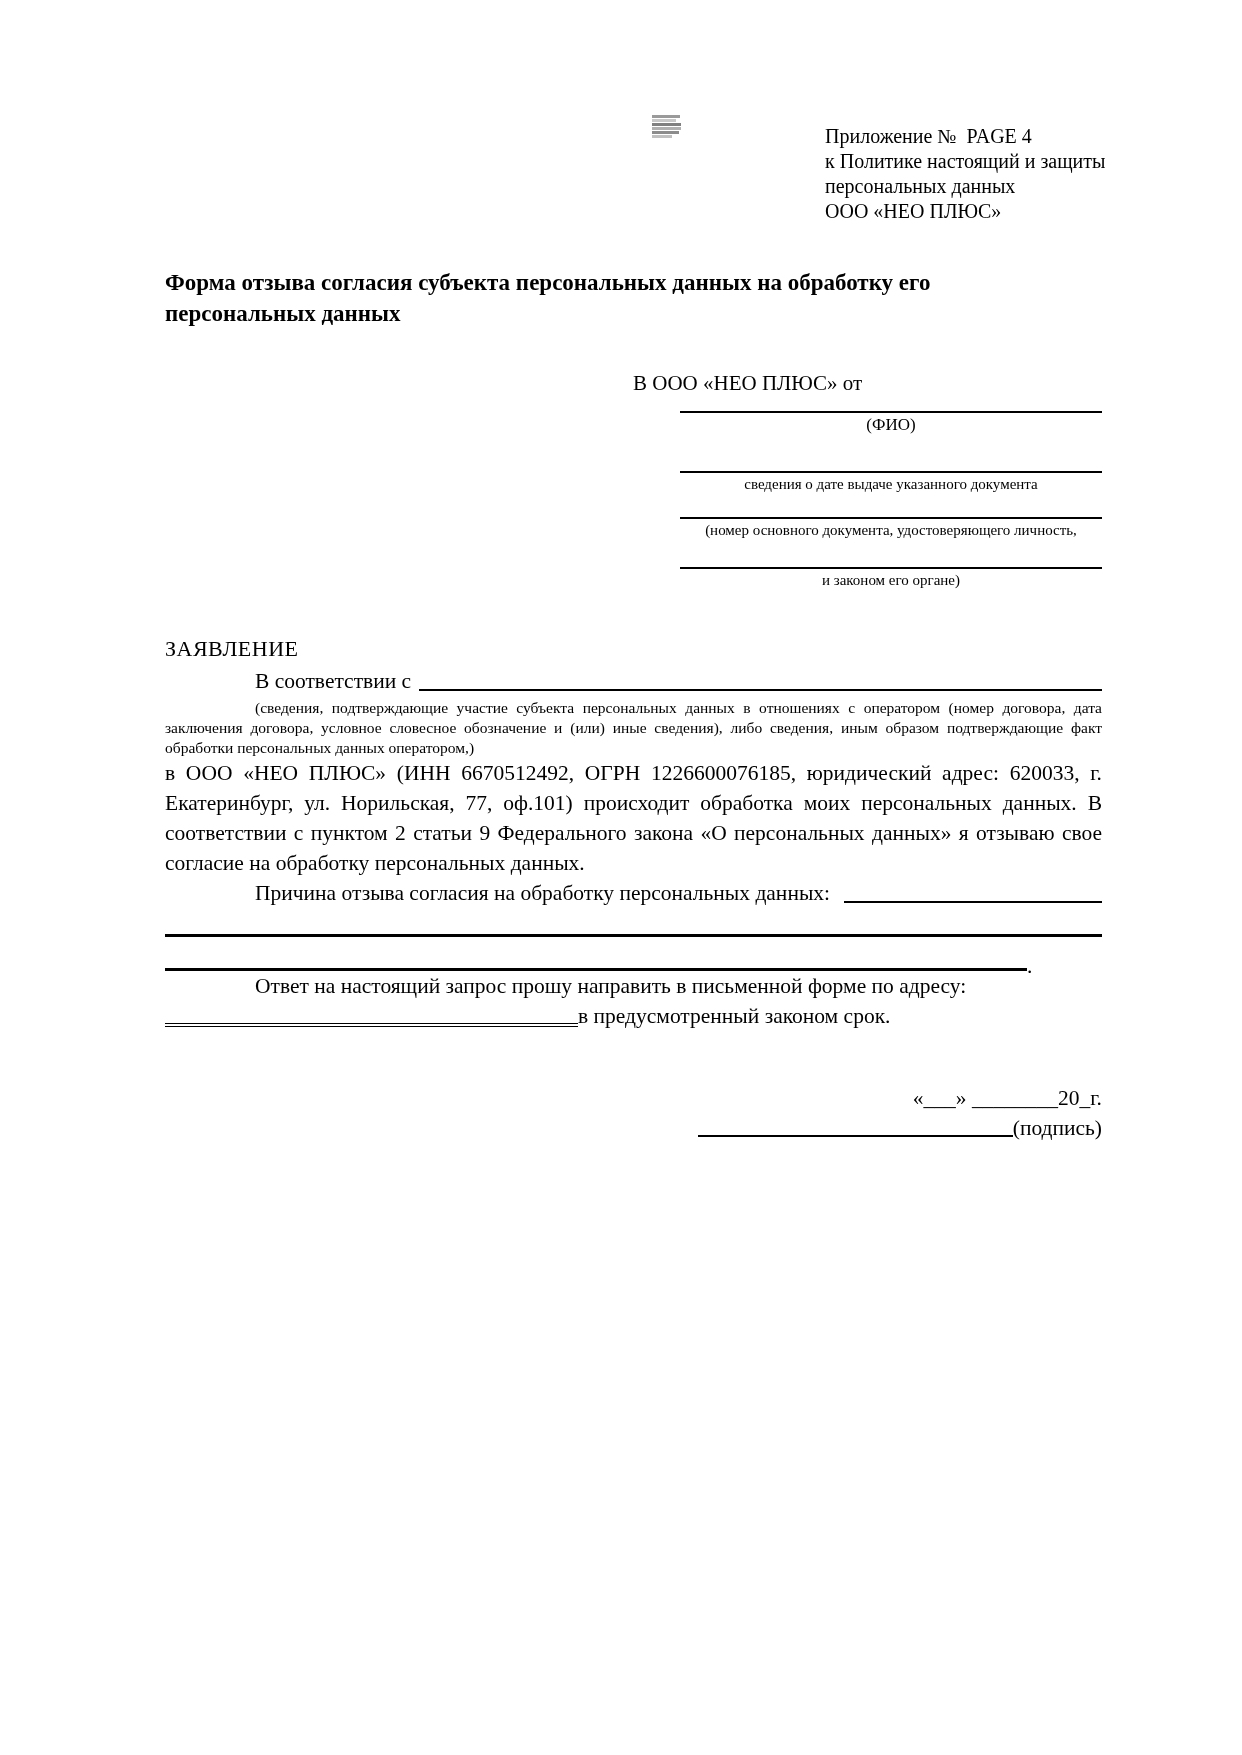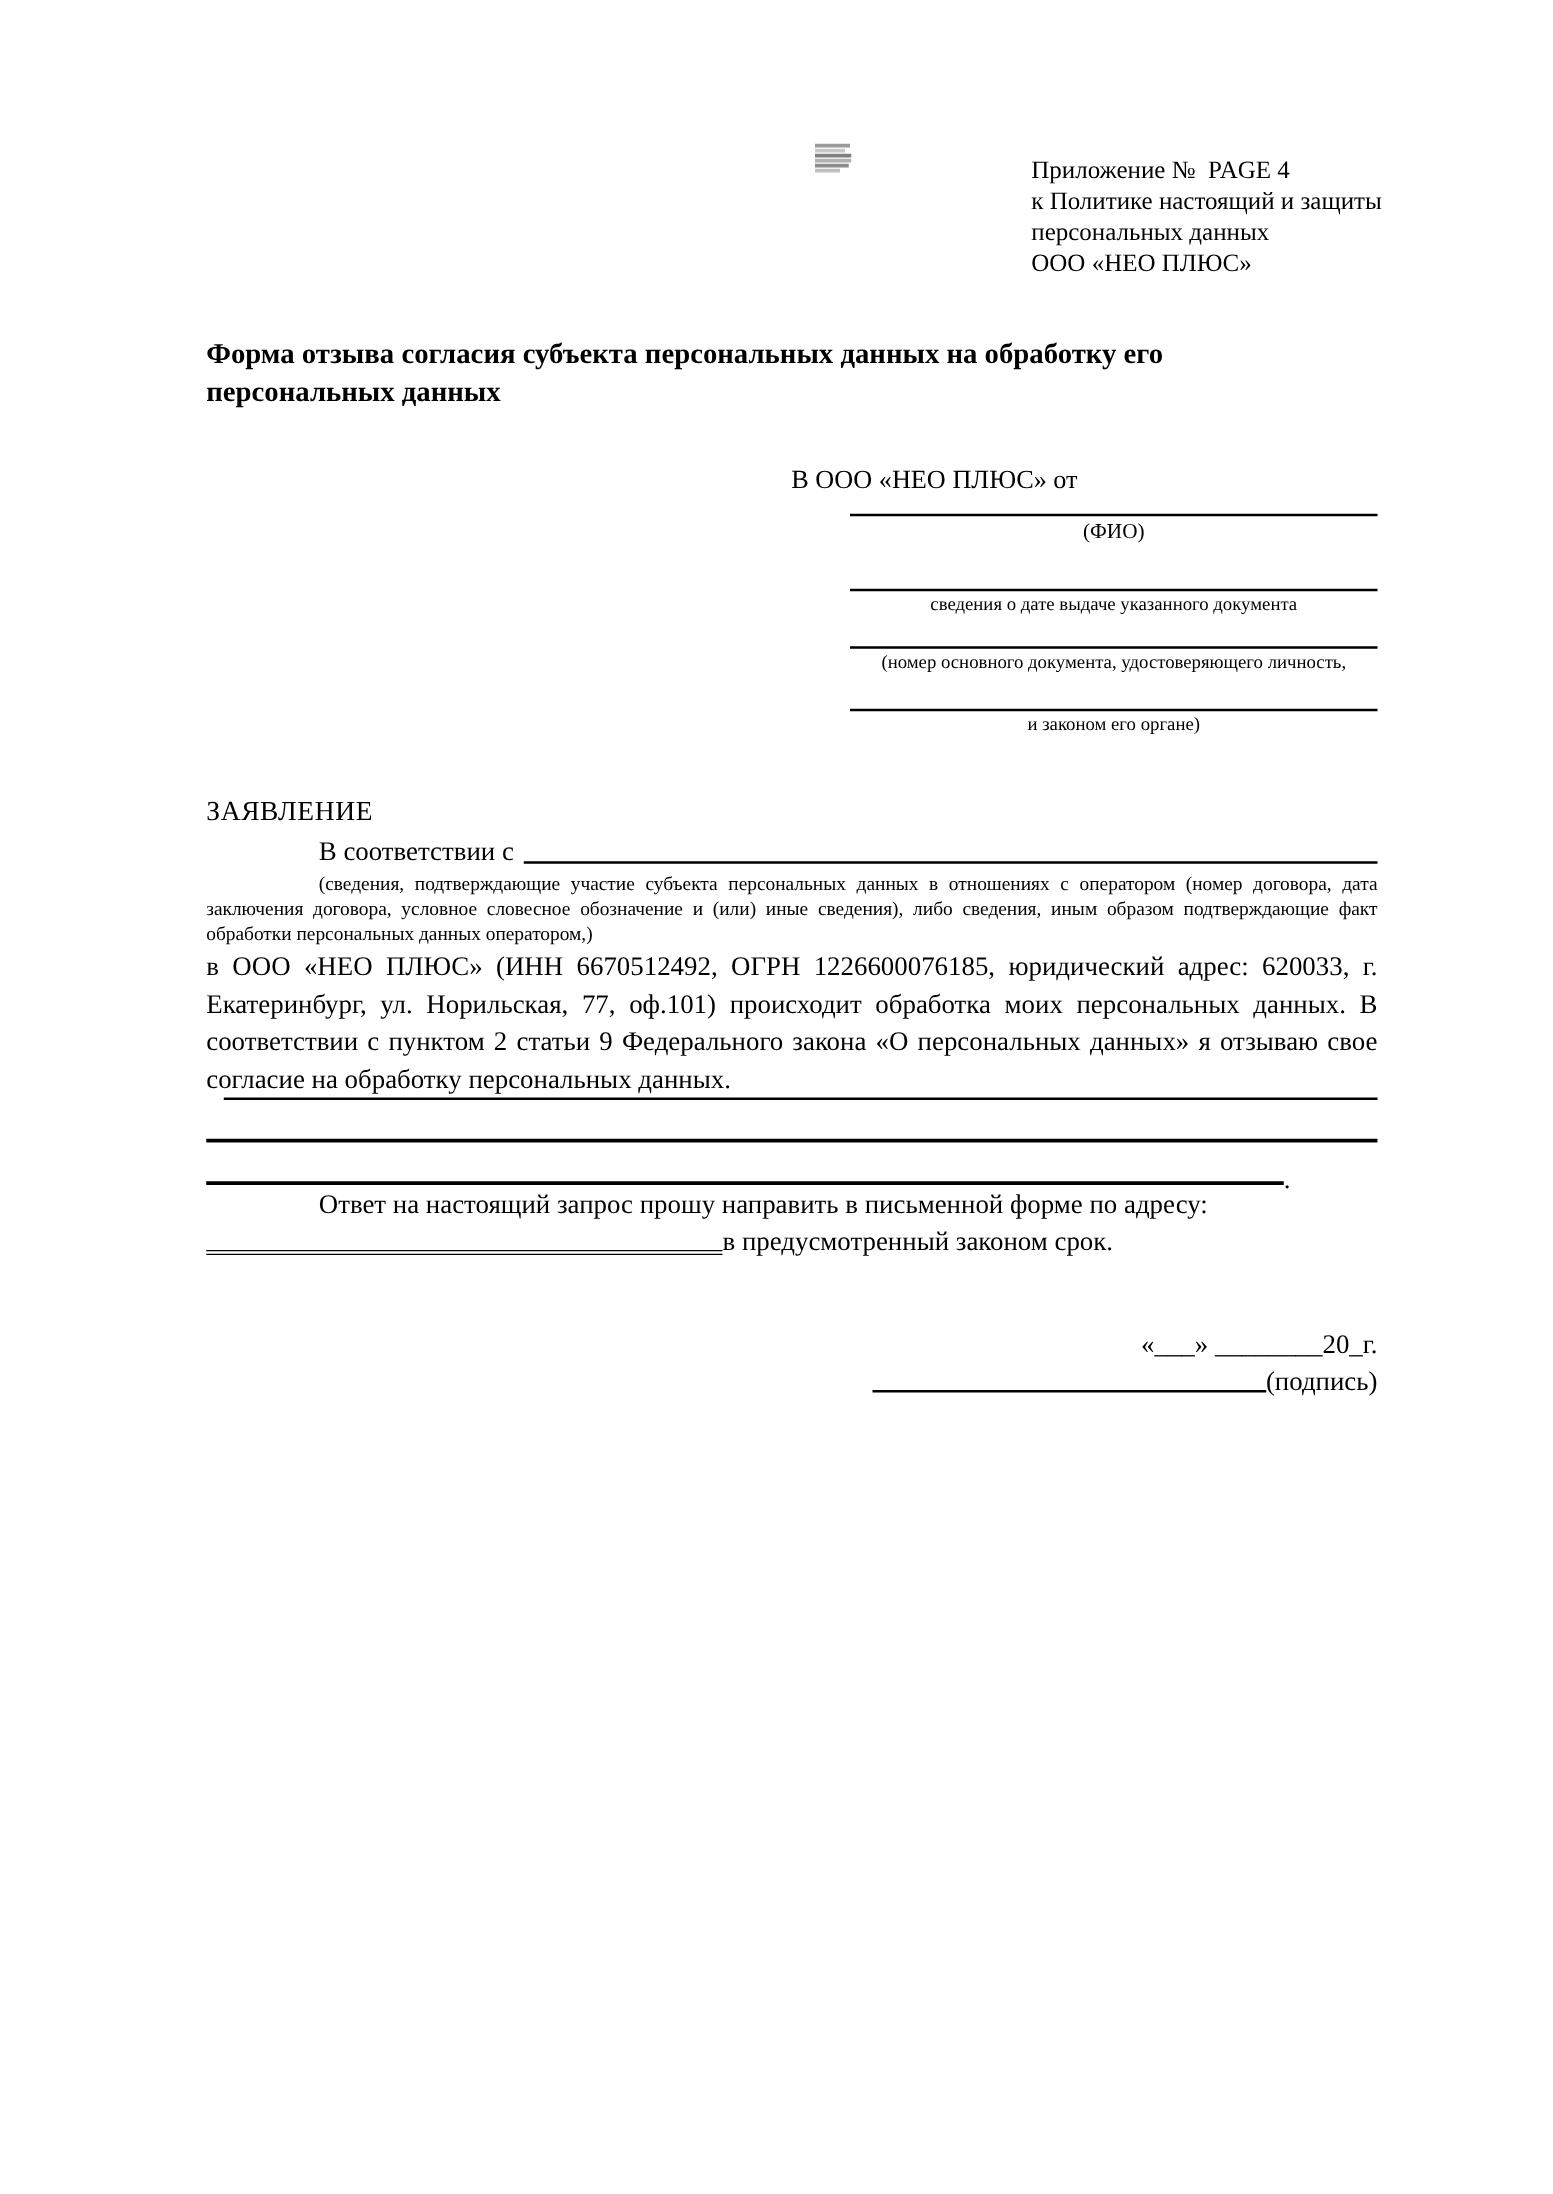--- a/index.html
+++ b/index.html
@@ -107,20 +107,21 @@
   <div class="intro">
     <span class="intro-text">В соответствии с</span>
     <span class="fill"></span>
   </div>
 
   <p class="note">(сведения, подтверждающие участие субъекта персональных данных в отношениях с оператором (номер договора, дата заключения договора, условное словесное обозначение и (или) иные сведения), либо сведения, иным образом подтверждающие факт обработки персональных данных оператором,)</p>
 
   <p class="body-par">в ООО «НЕО ПЛЮС» (ИНН 6670512492, ОГРН 1226600076185, юридический адрес: 620033, г. Екатеринбург, ул. Норильская, 77, оф.101) происходит обработка моих персональных данных. В соответствии с пунктом 2 статьи 9 Федерального закона «О персональных данных» я отзываю свое согласие на обработку персональных данных.</p>
 
   <div class="reason">
+    <span class="reason-text">Причина отзыва согласия на обработку персональных данных:</span>
     <span class="fill"></span>
   </div>
 
   <div class="blank-line"></div>
 
   <div class="blank2"><span class="b2line"></span><span class="dot">.</span></div>
 
 
   <p class="reply">Ответ на настоящий запрос прошу направить в письменной форме по адресу:</p>
 

